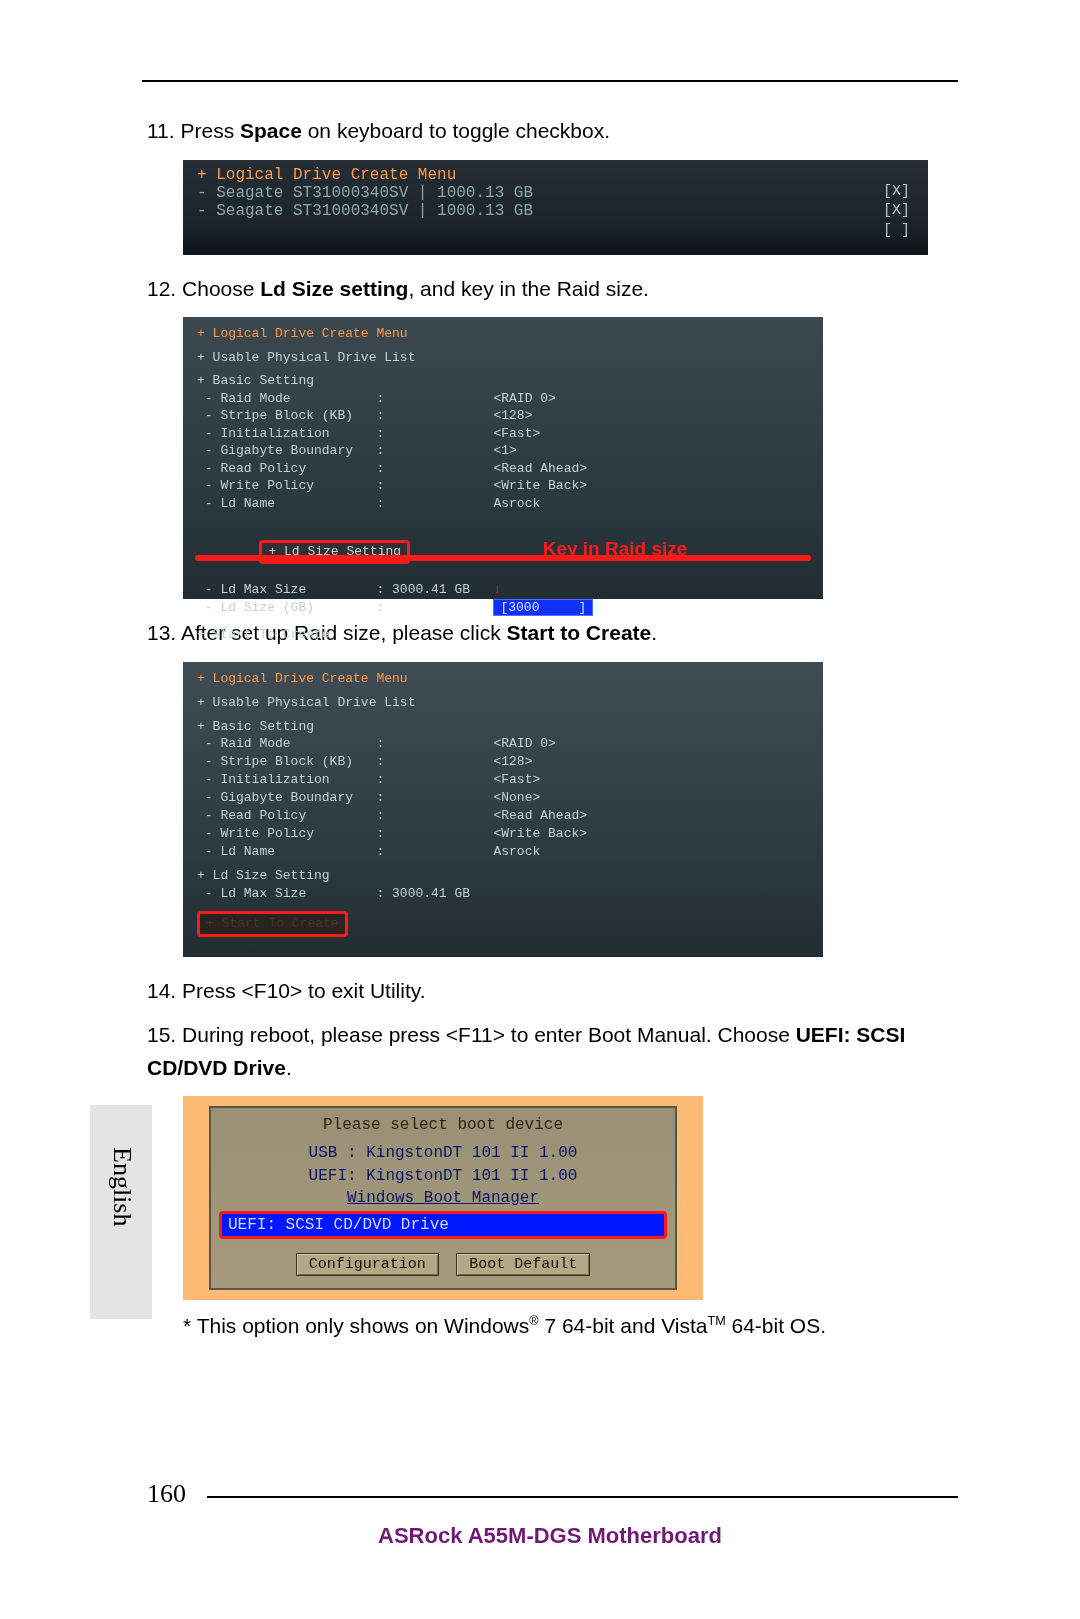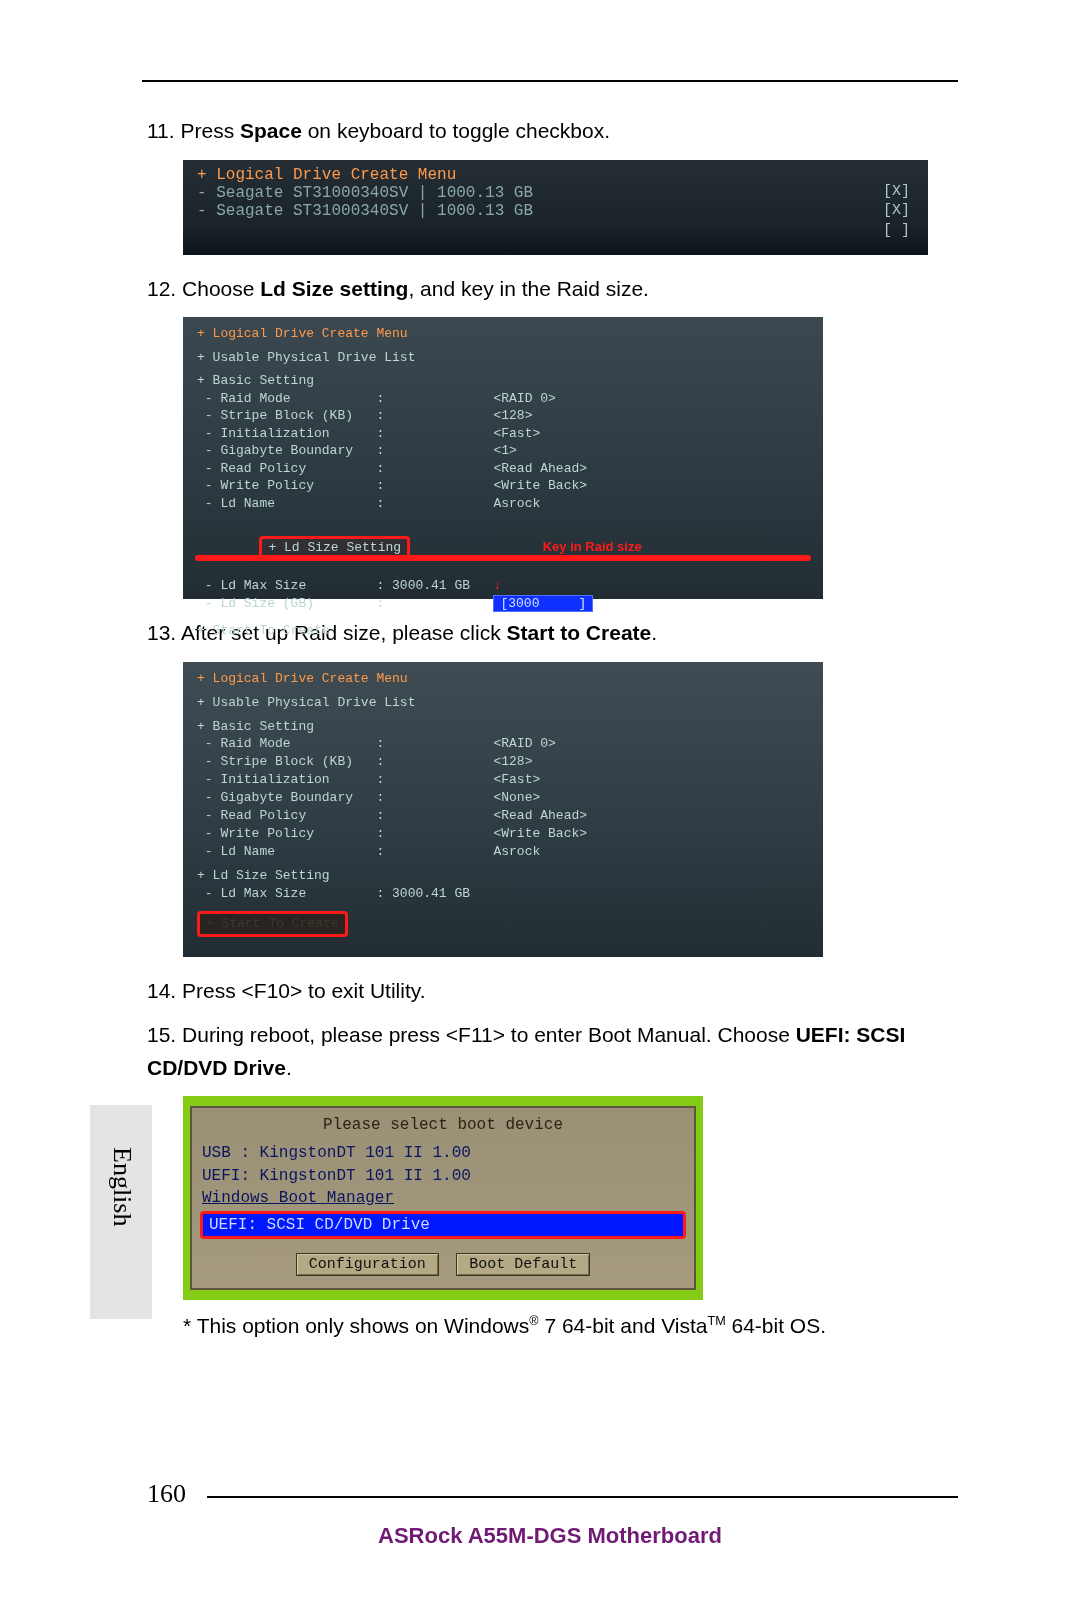--- a/index.html
+++ b/index.html
@@ -63,21 +63,21 @@
   }
   .s2 .orange { color:#ff9a4a; filter:blur(0.3px);}
   .s2 .line { white-space:pre; line-height:1.35; filter:blur(0.25px);}
   .hl-red-box {
     display:inline-block;
     border:3px solid #ff1a1a;
     border-radius:4px;
     padding:0 6px;
     background:rgba(255,0,0,0.05);
   }
-  .redtext { color:#ff1a1a; font-weight:bold; font-family:Arial; font-size:13px;}
+  .redtext { color:#ff1a1a; font-weight:bold; font-family:Arial; font-size:19px;}
   .arrow-down { color:#ff1a1a; font-weight:bold; }
   .bluefield {
     background:#1030ff;
     color:#cfe0ff;
     border:1px solid #5070ff;
     padding:0 6px;
   }
   .red-underline {
     position:absolute;
     left:12px; right:12px;
@@ -103,34 +103,34 @@
     border:3px solid #ff1a1a;
     border-radius:4px;
     background:#2a2420;
     color:#3d3630;
     padding:1px 6px;
   }
   
   .s4wrap {
     width:520px;
     margin:6px 0 10px 36px;
-    background:#84cc16;
-    padding:10px 7px;
+    background:#fdba74;
+    padding:10px 26px;
     box-sizing:border-box;
   }
   .s4 {
     background:linear-gradient(#9a9076,#a59a7d);
     border:2px solid #5c5540;
     padding:8px 10px 12px 10px;
     font-family:"Courier New",monospace;
     font-size:16px;
     color:#0a1560;
   }
   .s4 .title { text-align:center; color:#2a260f; margin-bottom:8px;}
-  .s4 .opt { white-space:pre; line-height:1.4;}
+  .s4 .opt { white-space:pre; line-height:1.4;text-align:center;}
   .s4 .sel {
     display:block;
     background:#0018ff;
     color:#ced8ff;
     border:3px solid #ff1a1a;
     border-radius:4px;
     padding:2px 6px;
     margin:2px -2px;
   }
   .s4 .btns { text-align:center; margin-top:14px;}

